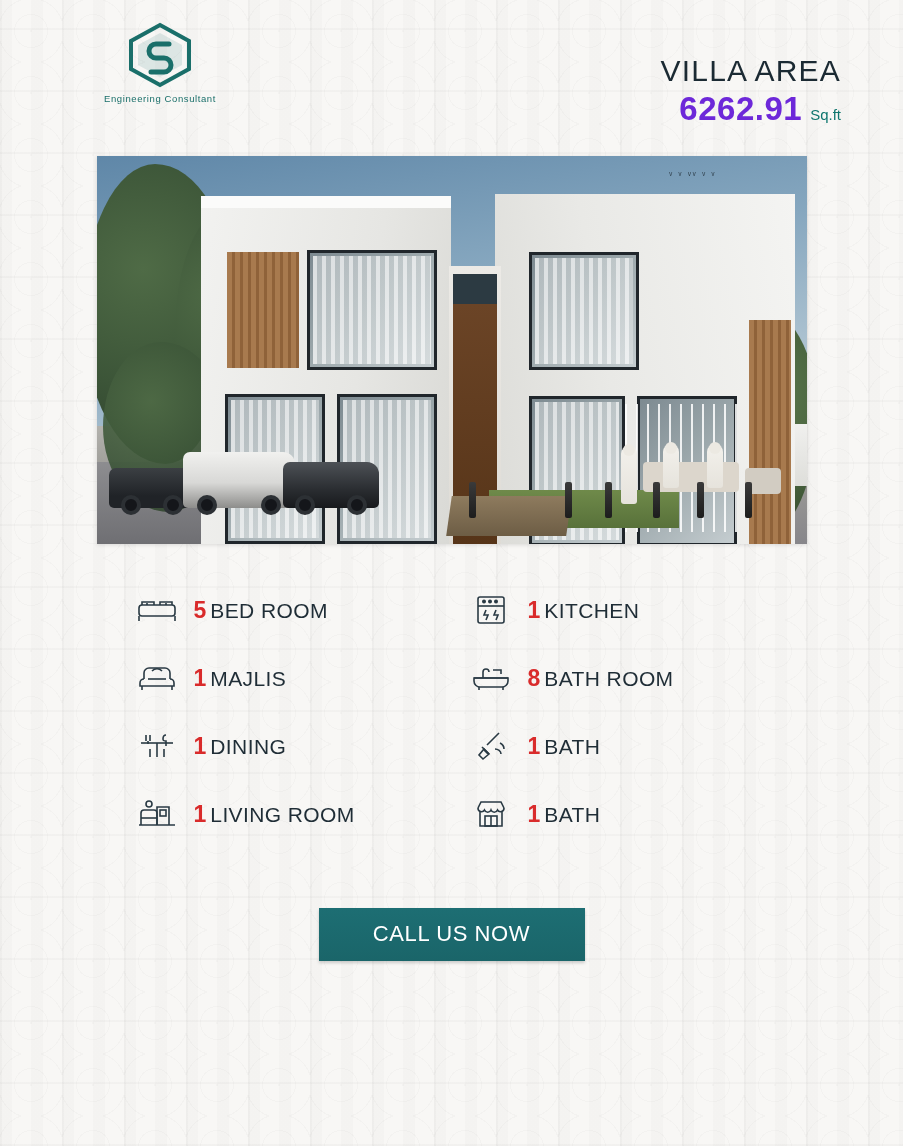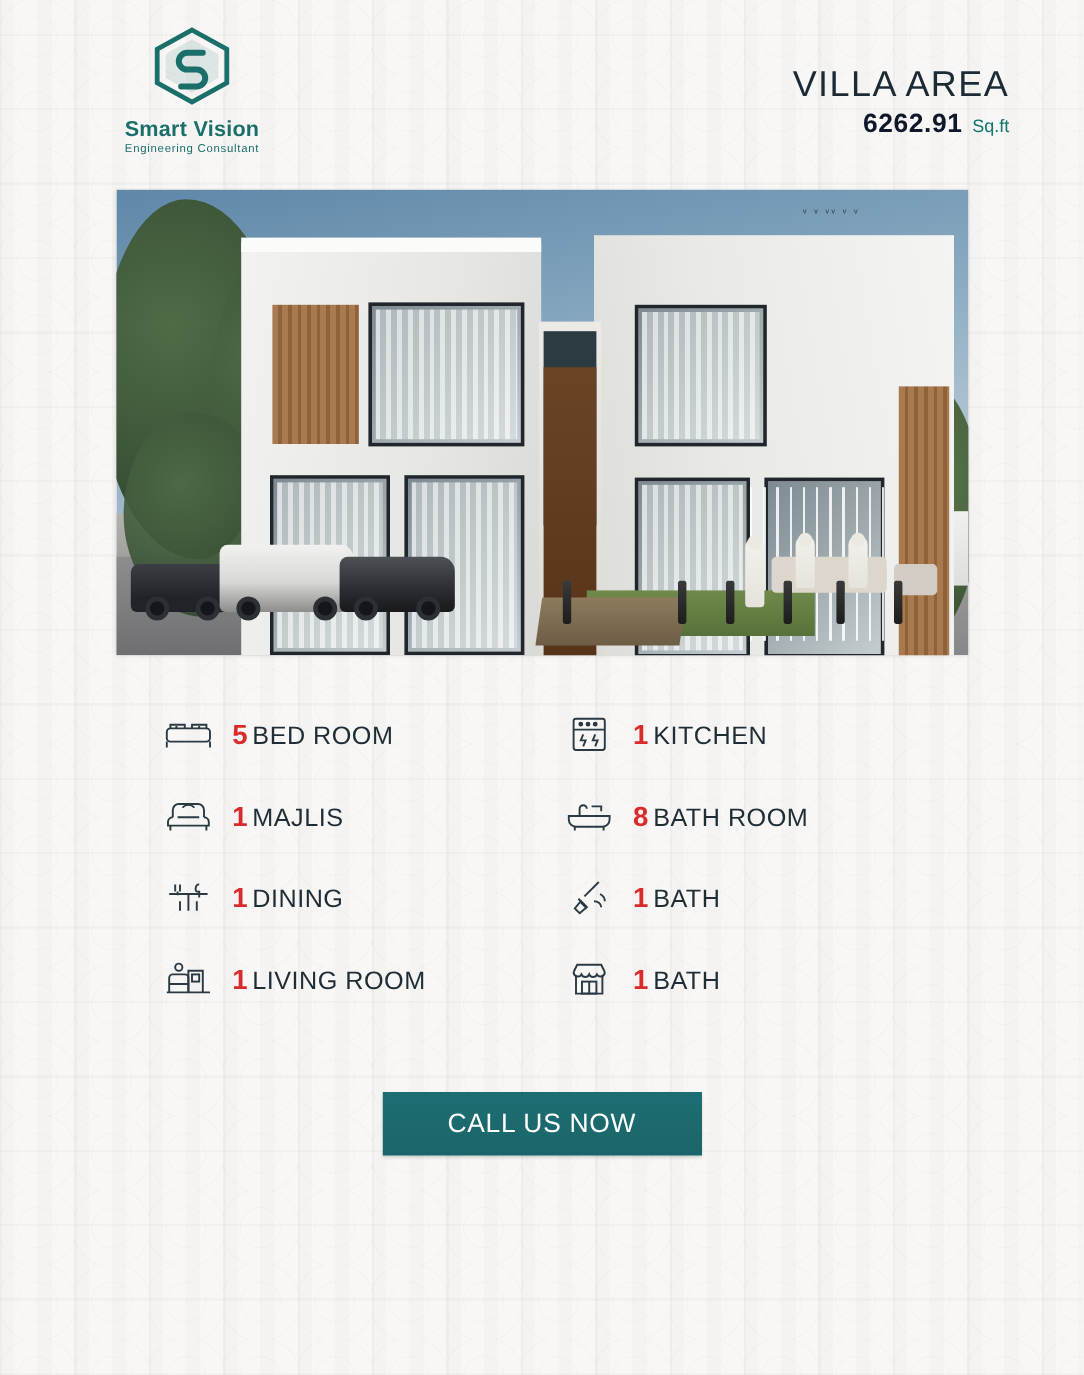--- a/index.html
+++ b/index.html
@@ -65,23 +65,23 @@
     text-align: right;
   }
   .area-value-row {
     margin-top: 2px;
     display: flex;
     align-items: baseline;
     justify-content: flex-end;
     gap: 8px;
   }
   .area-value {
-    font-size: 22px;
+    font-size: 33px;
     font-weight: bold;
-    color: #0f172a;
+    color: #6d28d9;
     letter-spacing: .5px;
     text-align: right;
   }
   .area-unit { font-size: 15px; color: #0f766e; }
 
   
   .hero-wrap {
     margin: 28px auto 0;
     width: 710px;
     height: 388px;
@@ -286,21 +286,20 @@
   <div class="header">
 
     <div class="logo-block">
       <span class="logo-mark">
         <svg width="68" height="66" viewBox="0 0 68 66" xmlns="http://www.w3.org/2000/svg">
           <polygon points="34,3 63,19 63,47 34,63 5,47 5,19" fill="none" stroke="#1a6f6a" stroke-width="4"></polygon>
           <polygon points="34,11 56,23 56,43 34,55 12,43 12,23" fill="#1a6f6a" opacity="0.12"></polygon>
           <path d="M43 22 H30 a7 7 0 0 0 0 14 h8 a7 7 0 0 1 0 14 H25" fill="none" stroke="#1a6f6a" stroke-width="5" stroke-linecap="round"></path>
         </svg>
       </span>
-      <div class="logo-name">Smart Vision</div>
       <div class="logo-sub">Engineering Consultant</div>
     </div>
 
     <div class="area-block">
       <div class="area-title">VILLA AREA</div>
       <div class="area-value-row">
         <span class="area-value">6262.91</span>
         <span class="area-unit">Sq.ft</span>
       </div>
     </div>

